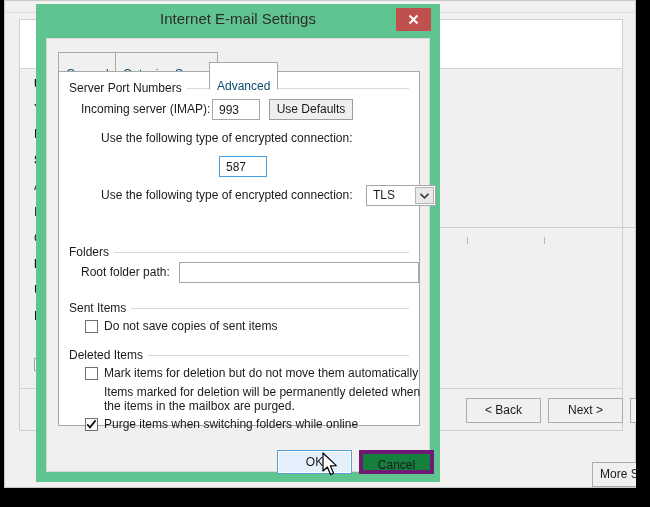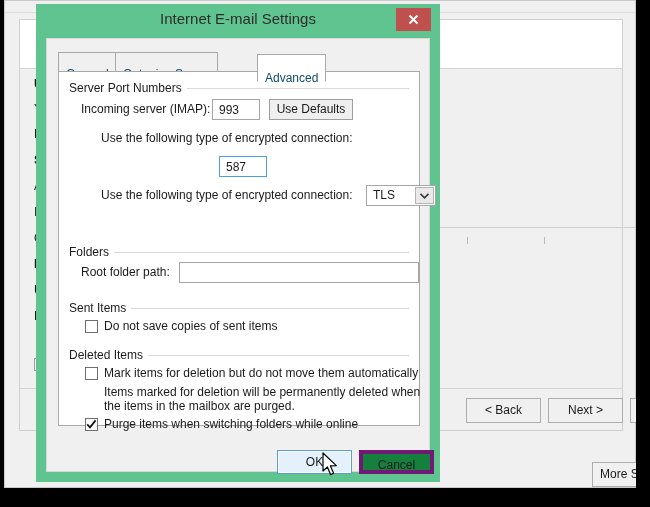--- a/index.html
+++ b/index.html
@@ -187,27 +187,26 @@
     border: 1px solid #a8a8a8;
     box-sizing: border-box;
     font-size: 12px;
     color: #0c4a6e;
     line-height: 17px;
     padding: 13px 7px;
     white-space: nowrap;
     cursor: default;
   }
   .tab.active {
-    top: 4px;
+    top: 12px;
     height: 22px;
     line-height: 20px;
     background: #ffffff;
     border-bottom: 1px solid #ffffff;
     z-index: 3;
-    margin-left: 48px;
   }
 
   .tabpanel {
     position: absolute;
     left: 11px; top: 32px;
     width: 362px; height: 355px;
     background: #ffffff;
     border: 1px solid #a8a8a8;
     box-sizing: border-box;
   }

